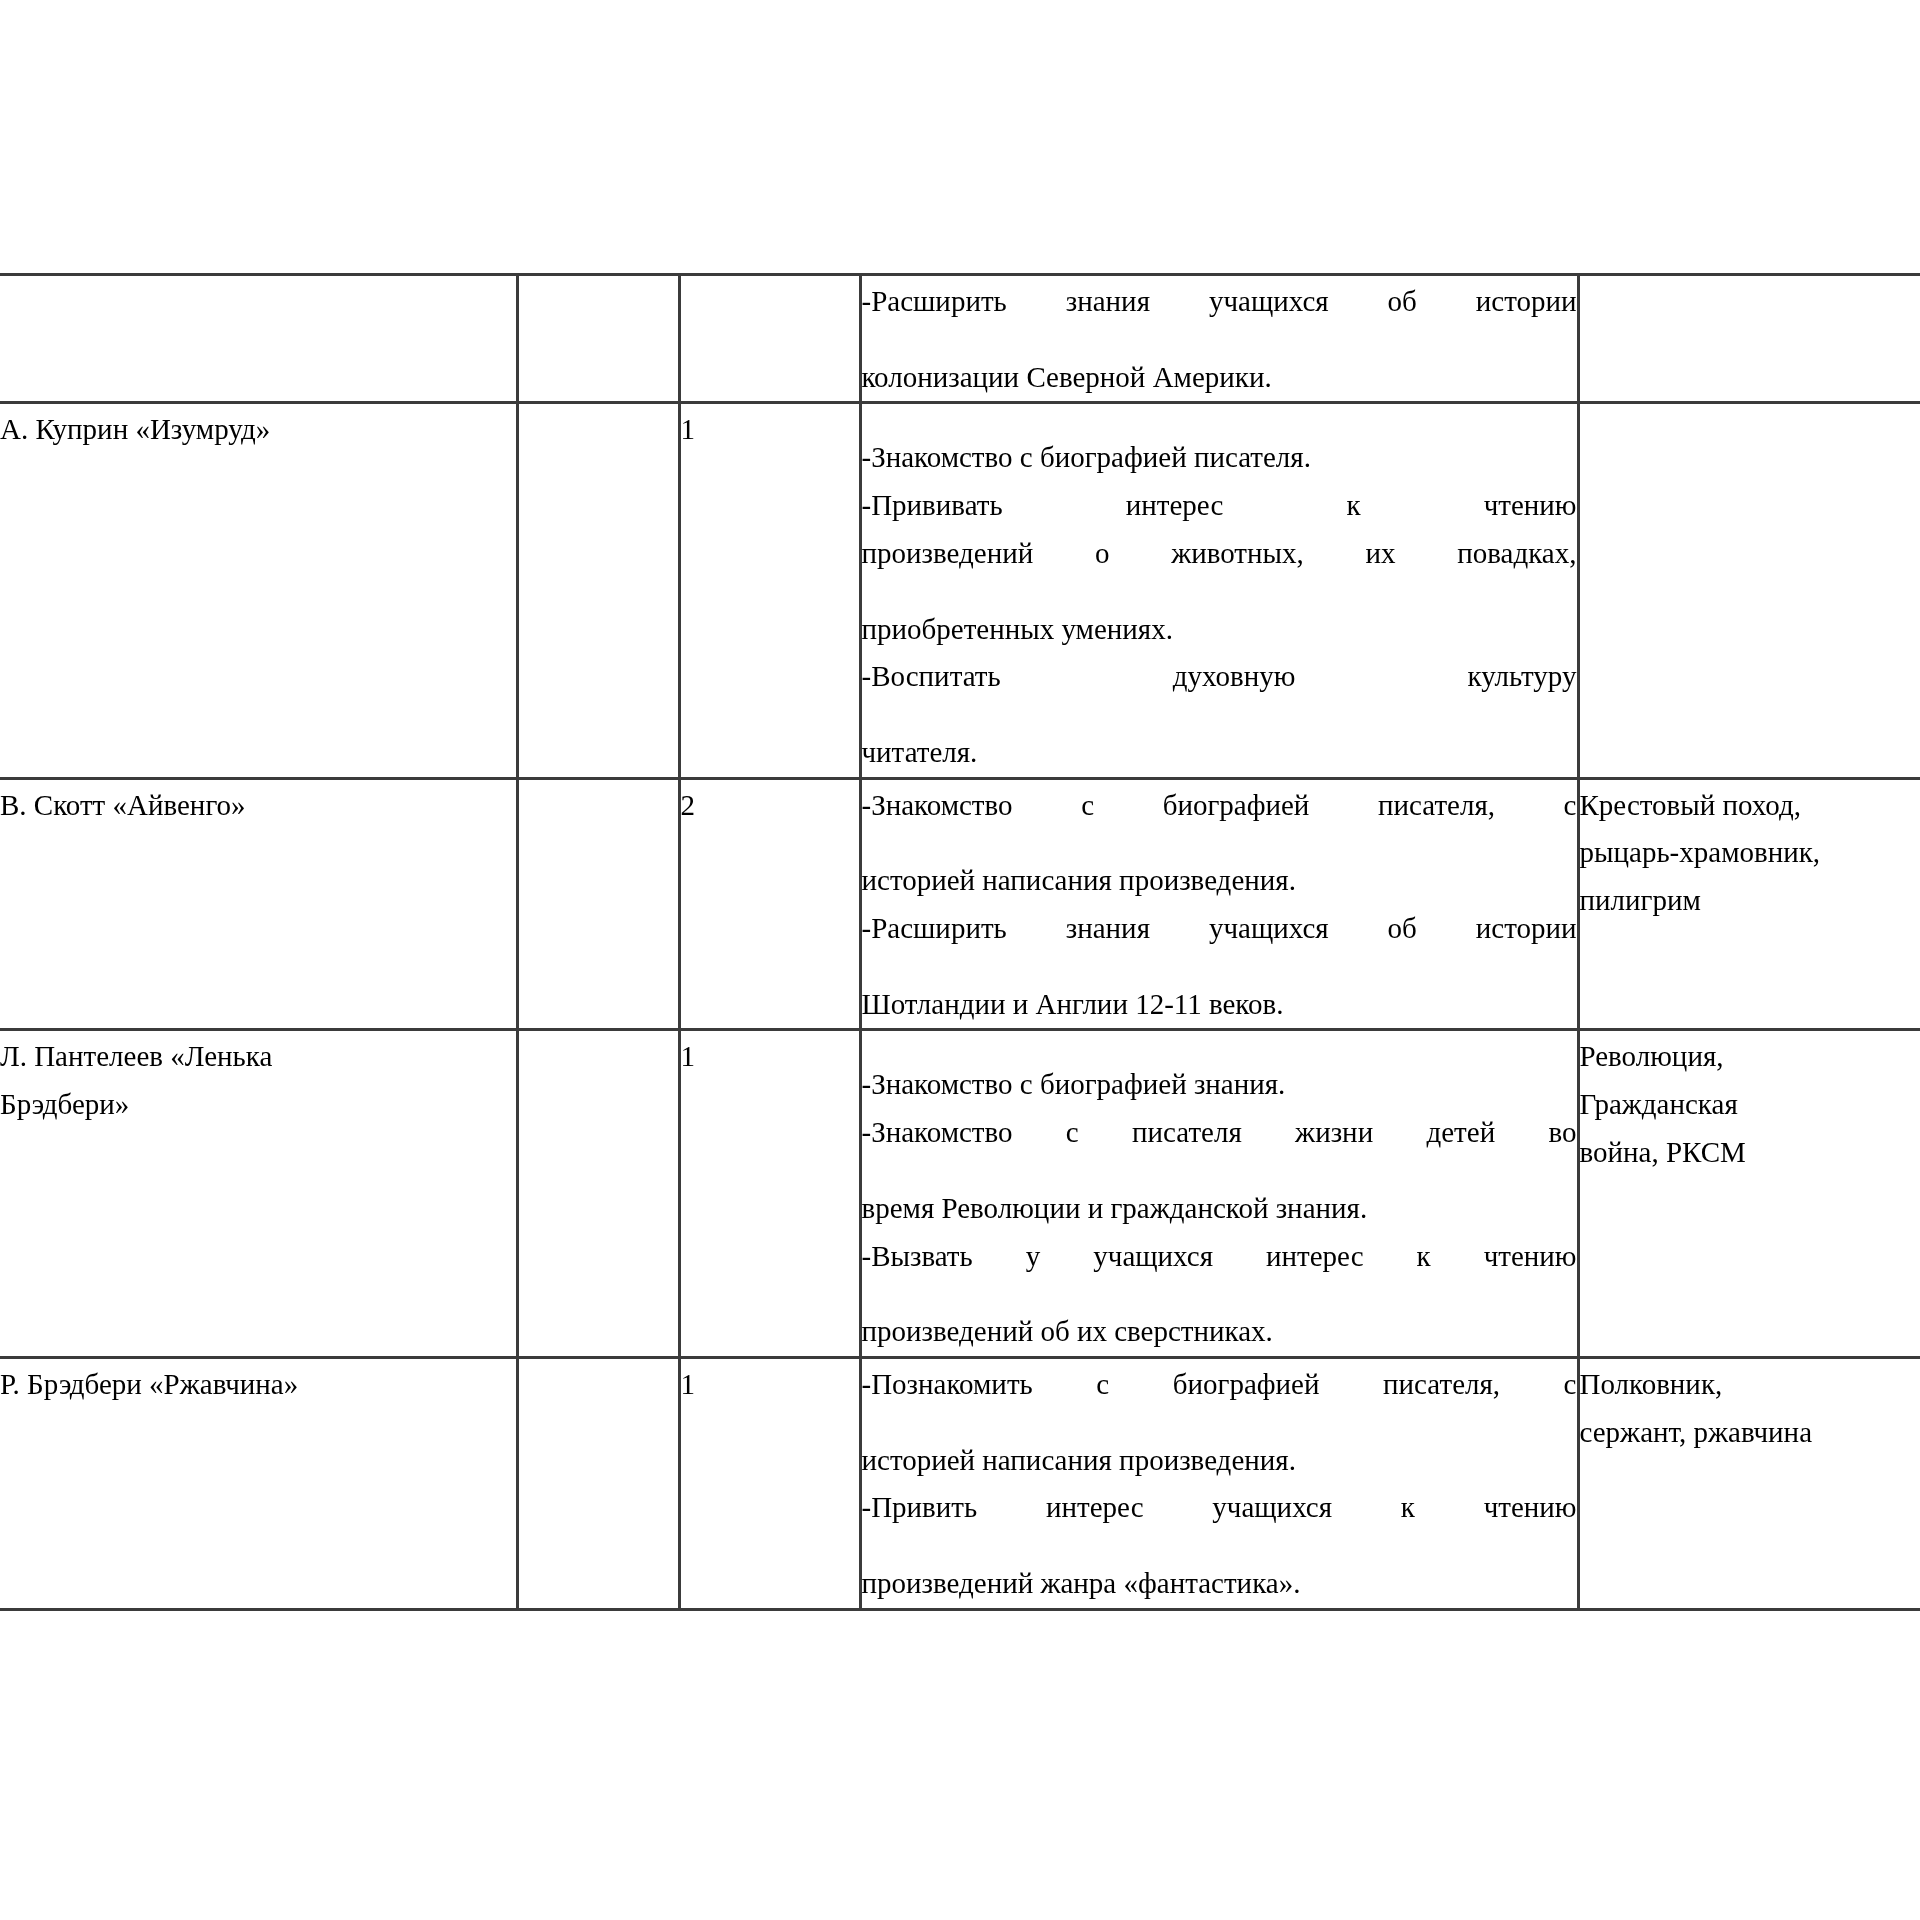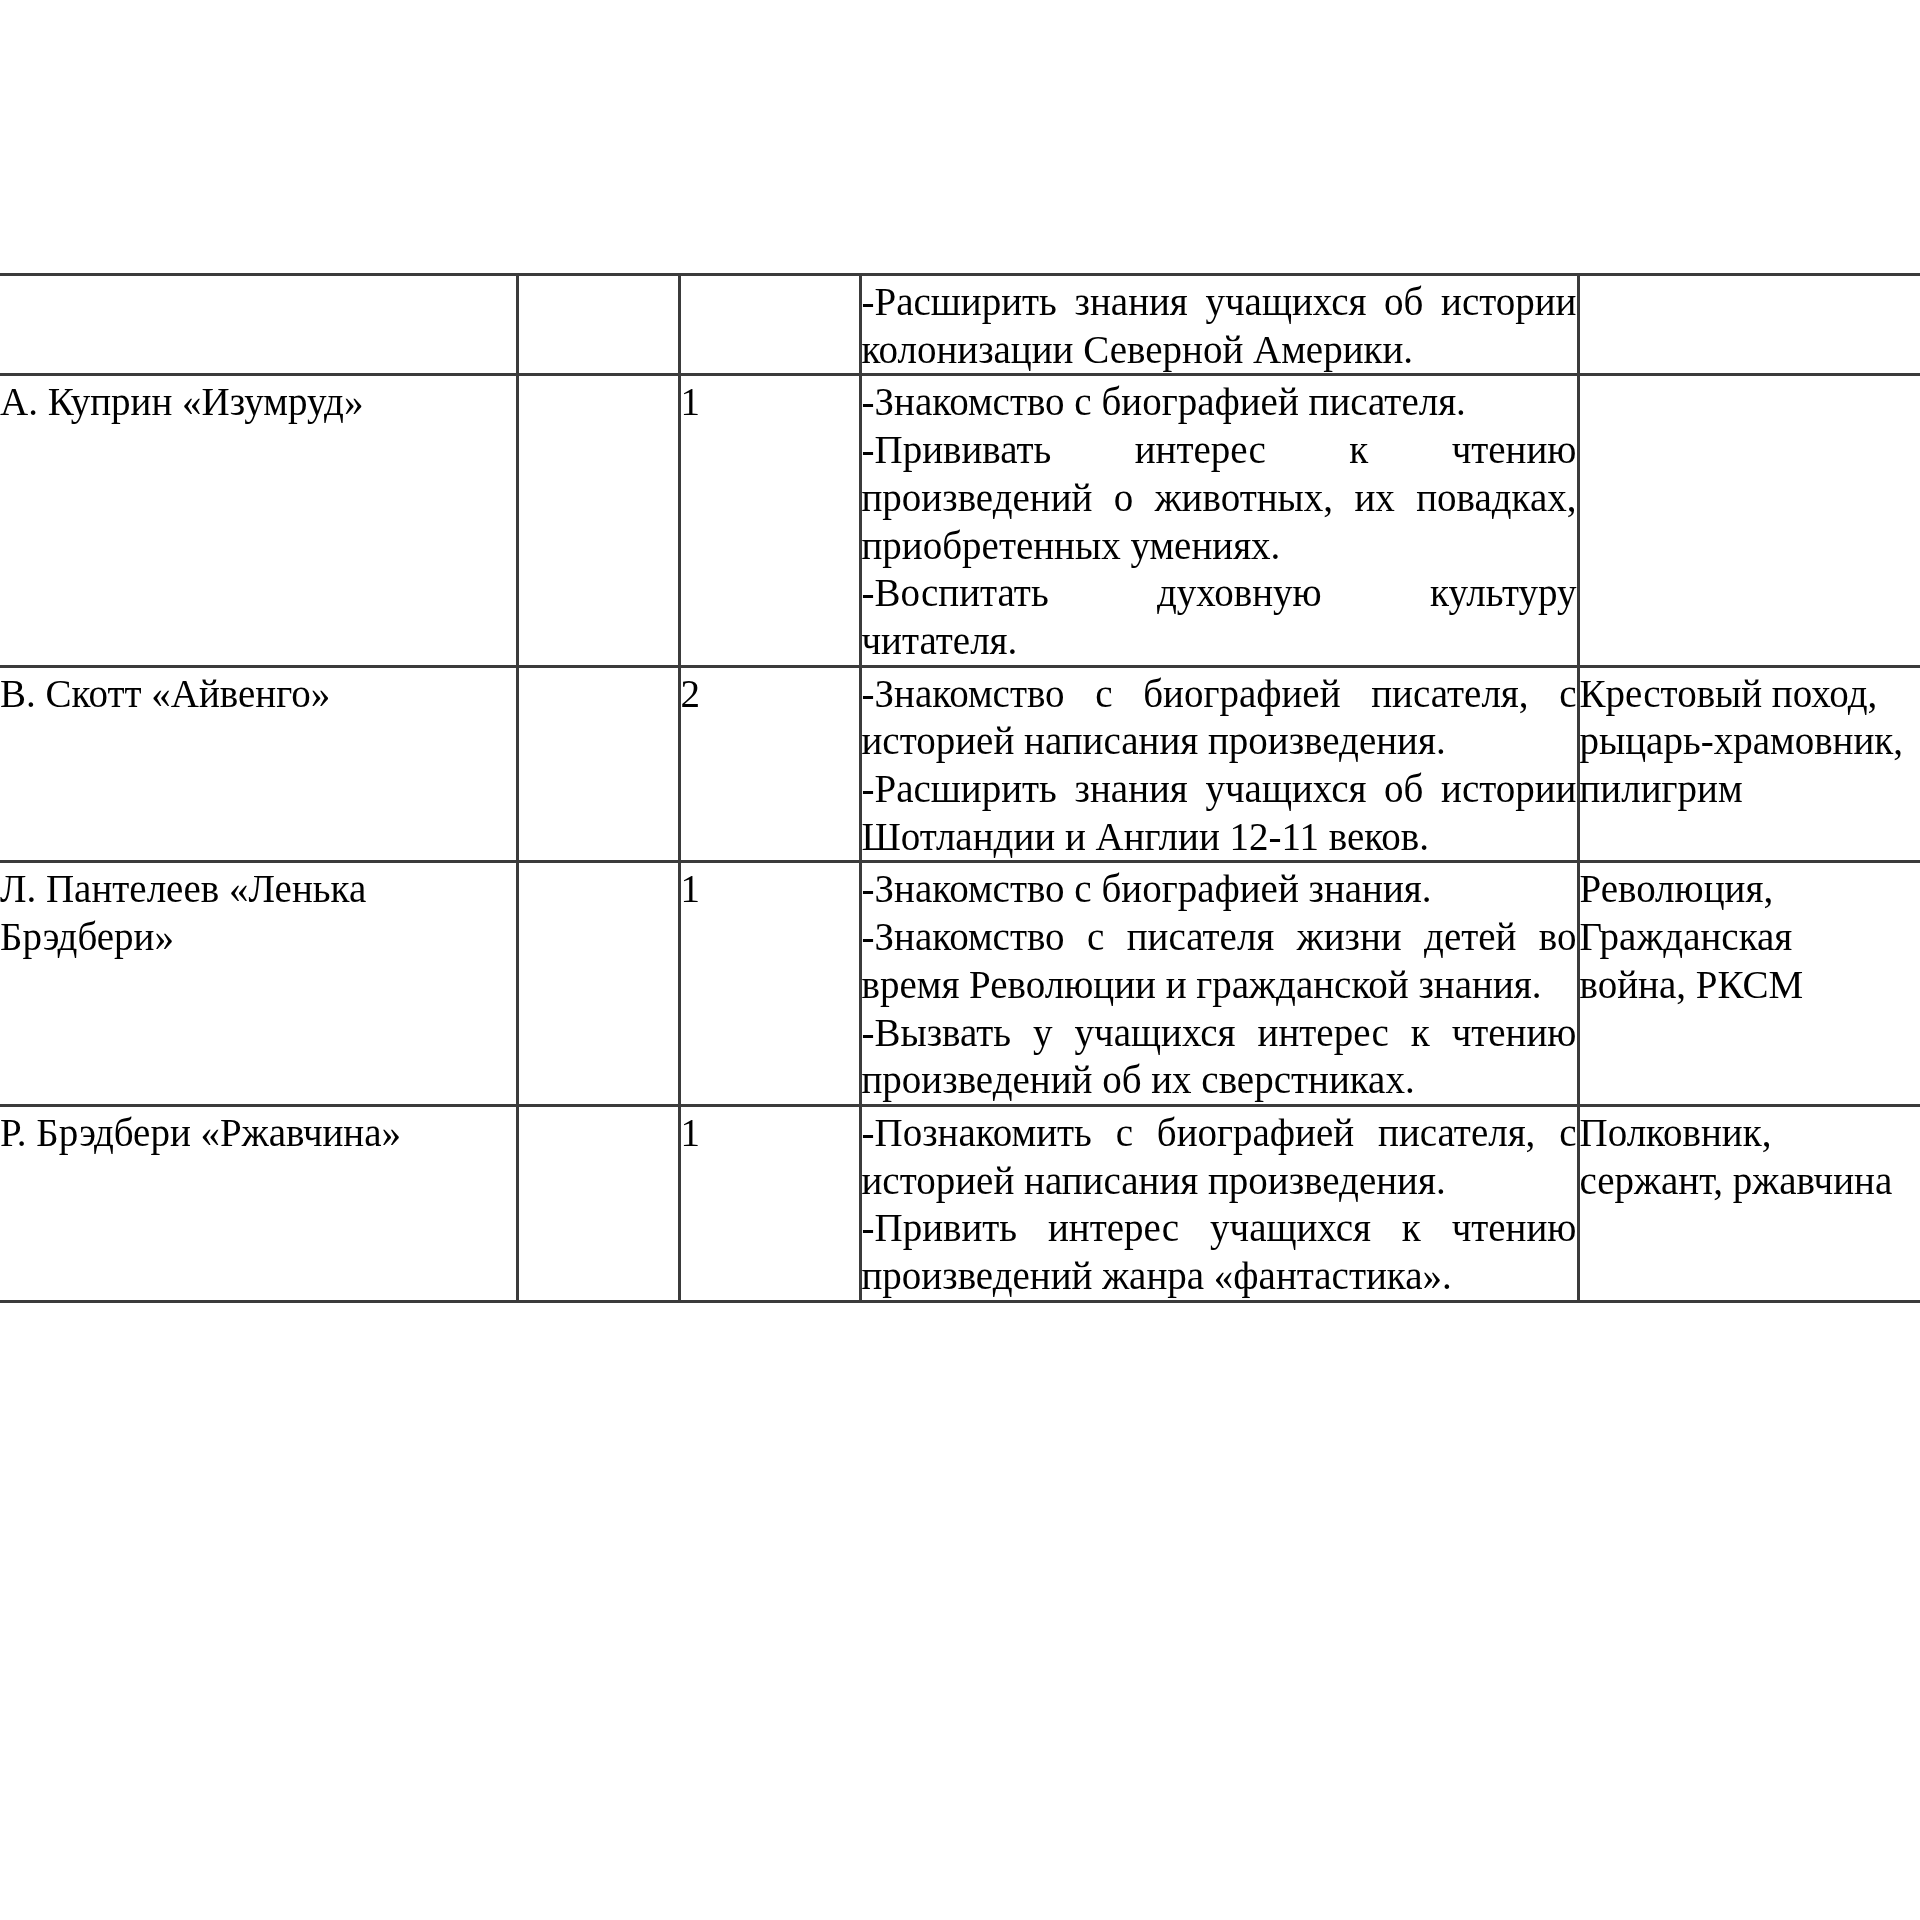--- a/index.html
+++ b/index.html
@@ -23,40 +23,41 @@
     left: 0;
     top: 273px;
     width: 1950px;            
     border-collapse: collapse;
     table-layout: fixed;
   }
   table.doc-table td {
     border: 3px solid #3b3b3b;
     vertical-align: top;
     padding: 2px 0 0 0;
-    font-size: 39px;
+    font-size: 29px;
     line-height: 47.7px;
     overflow: hidden;
   }
   table.doc-table td:first-child { border-left: none; }   
   table.doc-table td:last-child  { border-right: none; }  
 
   td.cell-title  { text-align: center; padding-left: 6px; padding-right: 6px; }
   td.cell-hours  { text-align: center; }
   td.cell-obj    { padding-left: 14px; padding-right: 13px; }
   td.cell-vocab  { text-align: center; }
 
   .obj-par { margin: 0; }
   .jline {                      
     text-align: justify;
     text-align-last: justify;
   }
   .lline {                      
     text-align: left;
     text-align-last: left;
+    margin-top: 28px;
   }
   .cline { text-align: left; }
 </style>
 </head>
 <body>
 
 <div class="page">
   <table class="doc-table">
     <colgroup>
       <col style="width:517px">

